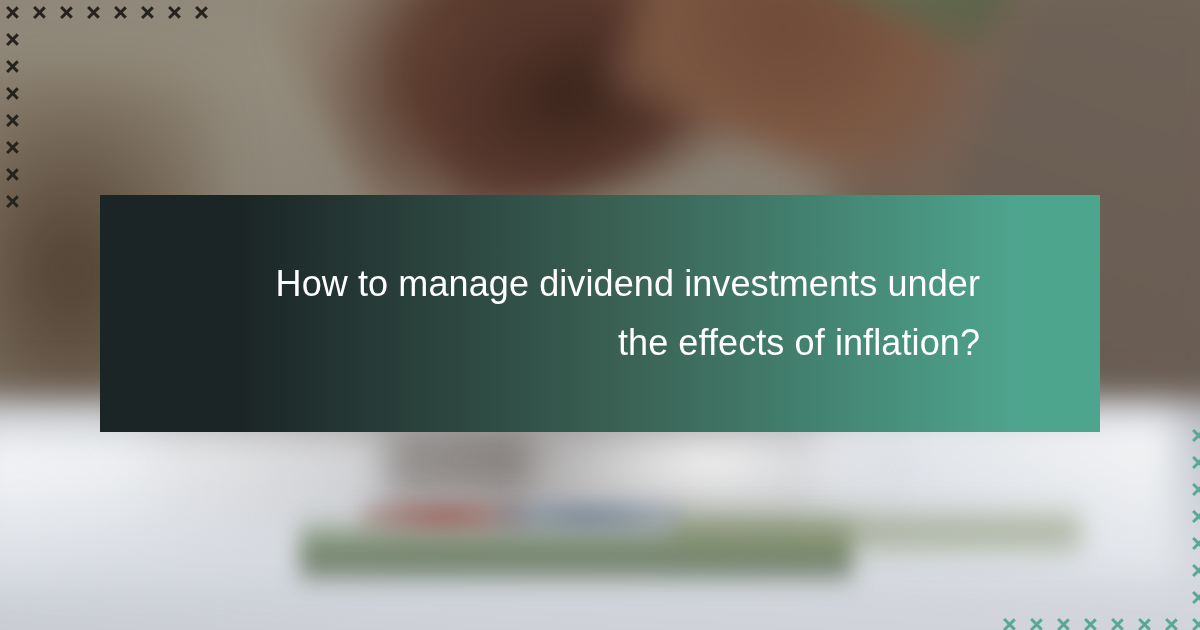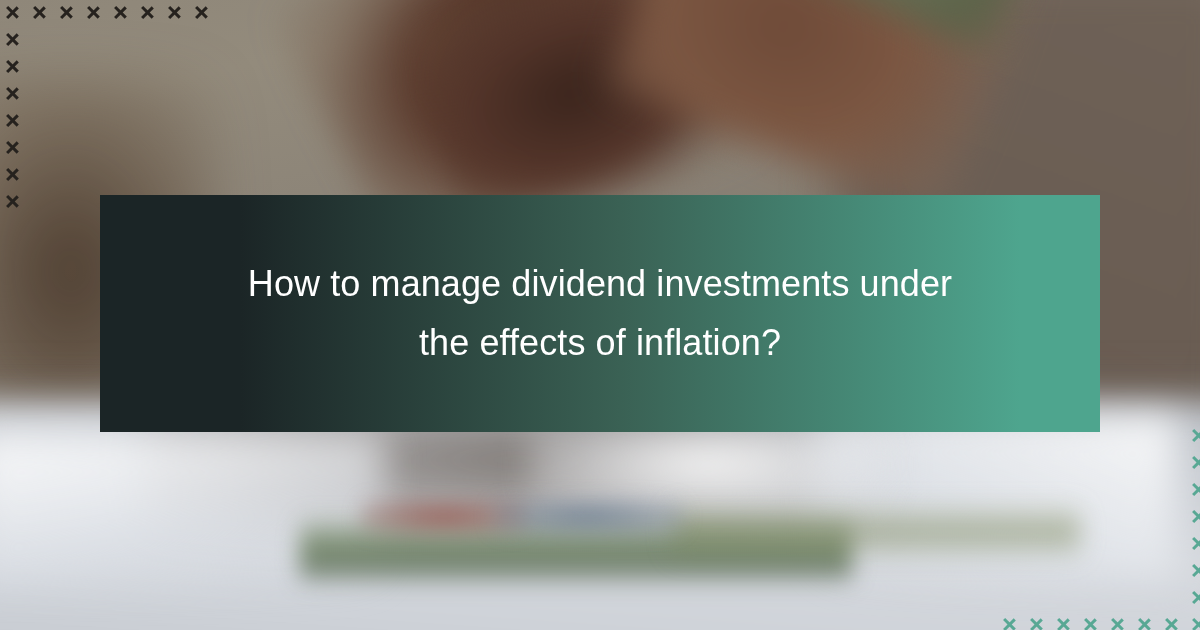--- a/index.html
+++ b/index.html
@@ -211,16 +211,16 @@
       <div class="cross" style="left: 1110px; top: 617px;"></div>
       <div class="cross" style="left: 1191px; top: 536px;"></div>
       <div class="cross" style="left: 1137px; top: 617px;"></div>
       <div class="cross" style="left: 1191px; top: 563px;"></div>
       <div class="cross" style="left: 1164px; top: 617px;"></div>
       <div class="cross" style="left: 1191px; top: 590px;"></div>
       <div class="cross" style="left: 1191px; top: 617px;"></div>
     </div>
 
   <div id="title-banner" style="left: 100px; top: 195px; width: 1000px; height: 237px; background: linear-gradient(90deg, rgb(27, 37, 38) 0%, rgb(27, 37, 38) 14%, rgb(58, 97, 84) 52%, rgb(78, 165, 142) 92%, rgb(78, 165, 142) 100%);">
-    <h1 id="banner-title" style="color: rgb(255, 255, 255);">How to manage dividend investments under the effects of inflation?</h1>
+    <h1 id="banner-title" style="color: rgb(255, 255, 255); text-align: right;">How to manage dividend investments under the effects of inflation?</h1>
   </div>
 
 </div>
 
 </body></html>

